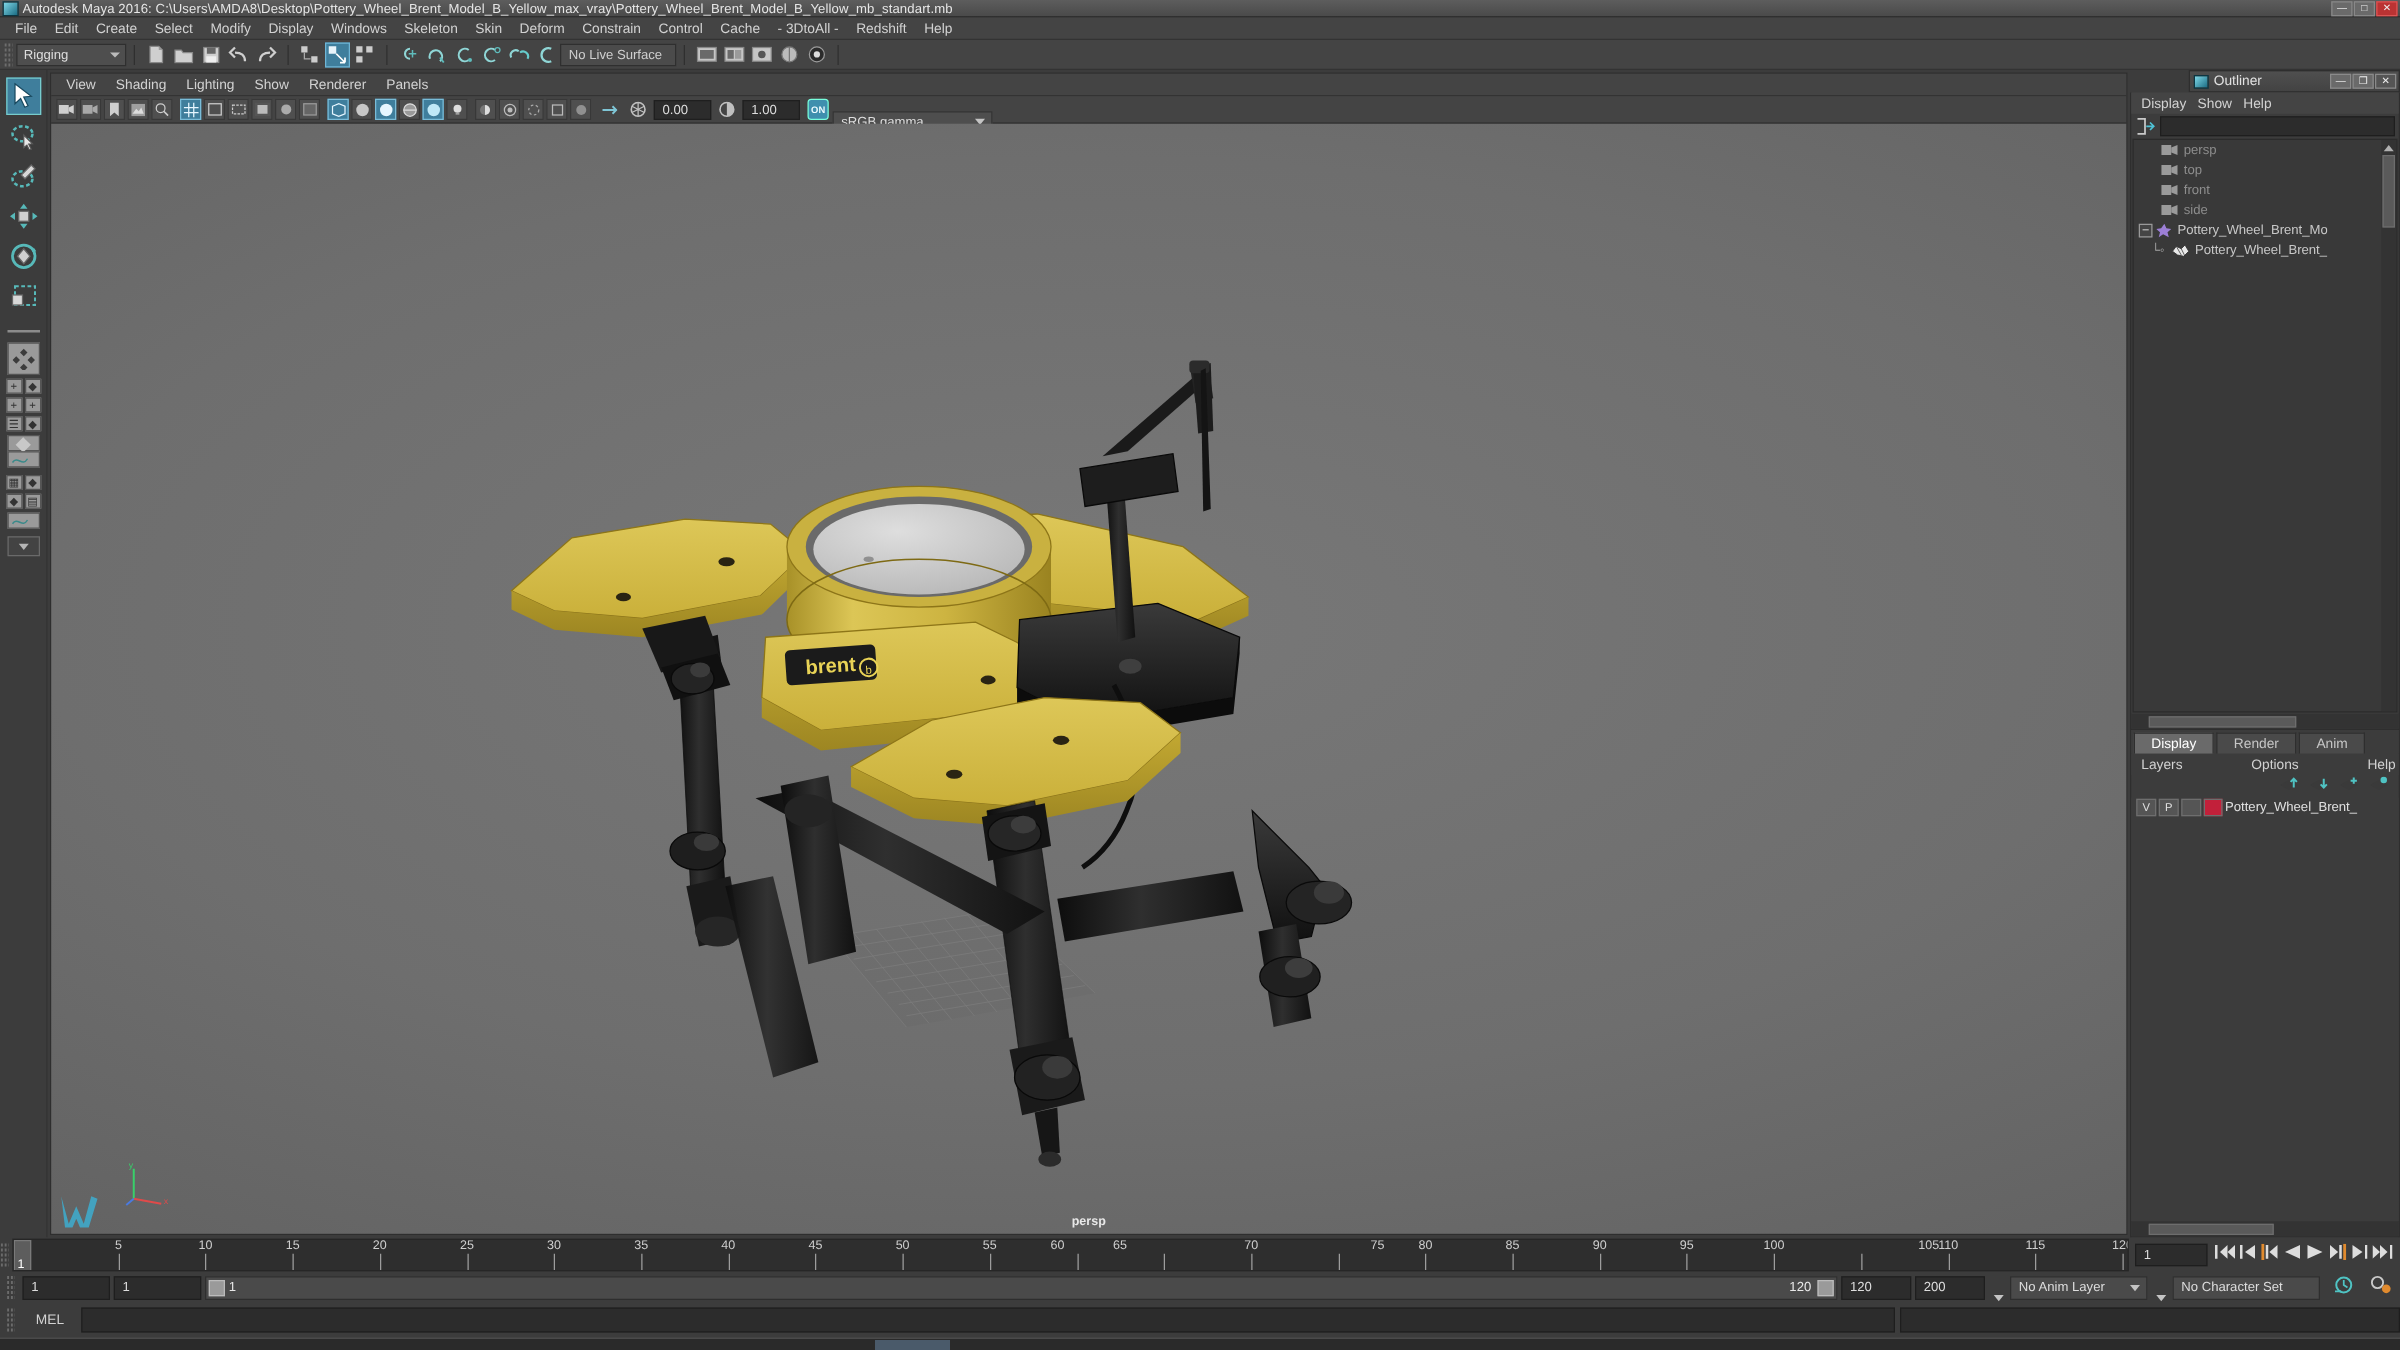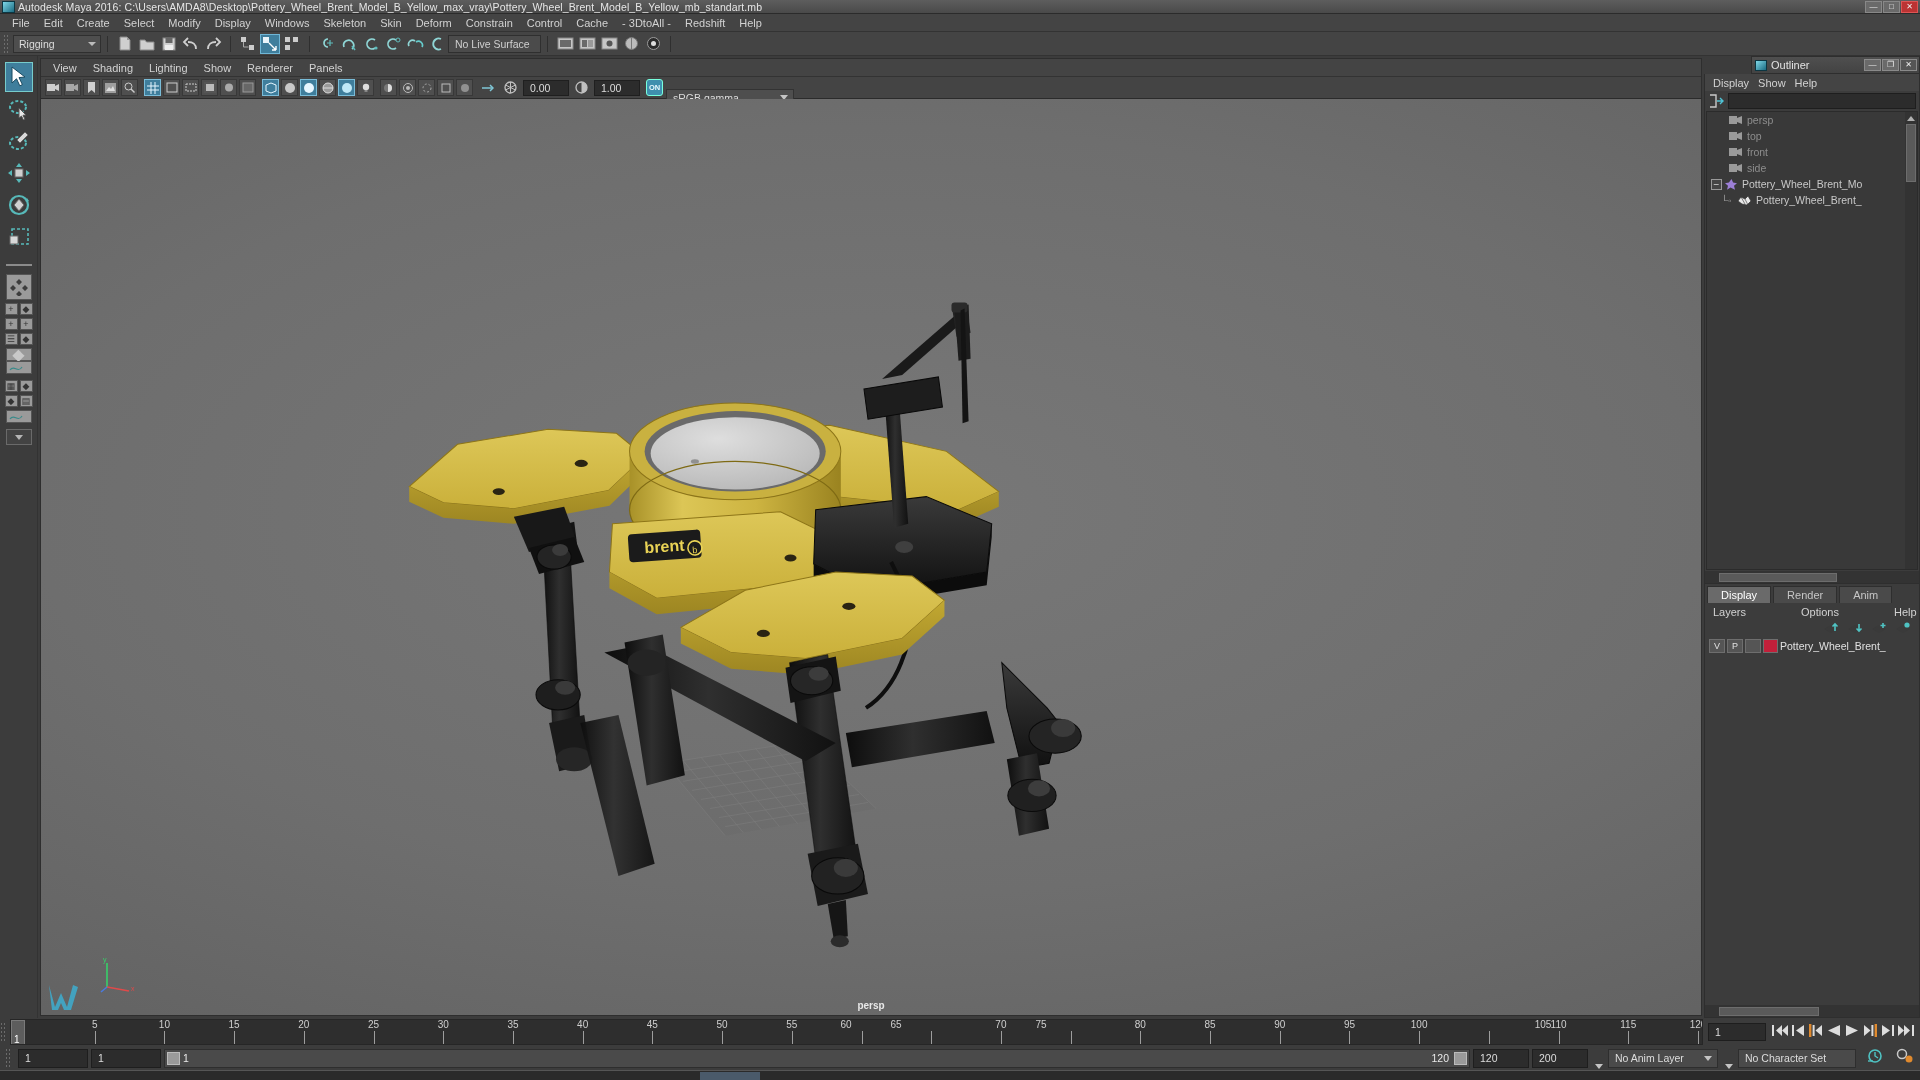--- a/index.html
+++ b/index.html
@@ -960,21 +960,21 @@
         <div class="ts-num" style="left: 711.083px;">50</div>
         <div class="ts-tick" style="left: 780.792px;"></div>
         <div class="ts-num" style="left: 780.792px;">55</div>
         <div class="ts-tick" style="left: 850.5px;"></div>
         <div class="ts-num" style="left: 835px;">60</div>
         <div class="ts-tick" style="left: 920.208px;"></div>
         <div class="ts-num" style="left: 885px;">65</div>
         <div class="ts-tick" style="left: 989.917px;"></div>
         <div class="ts-num" style="left: 989.917px;">70</div>
         <div class="ts-tick" style="left: 1059.62px;"></div>
-        <div class="ts-num" style="left: 1030px;">75</div>
+        <div class="ts-num" style="left: 1091px;">75</div>
         <div class="ts-tick" style="left: 1129.33px;"></div>
         <div class="ts-num" style="left: 1129.33px;">80</div>
         <div class="ts-tick" style="left: 1199.04px;"></div>
         <div class="ts-num" style="left: 1199.04px;">85</div>
         <div class="ts-tick" style="left: 1268.75px;"></div>
         <div class="ts-num" style="left: 1268.75px;">90</div>
         <div class="ts-tick" style="left: 1338.46px;"></div>
         <div class="ts-num" style="left: 1338.46px;">95</div>
         <div class="ts-tick" style="left: 1408.17px;"></div>
         <div class="ts-num" style="left: 1408.17px;">100</div>
@@ -1075,18 +1075,24 @@
         </svg>
     </span>
     <span style="margin-left:8px;margin-right:6px">
       <svg width="18" height="16" viewBox="0 0 18 16">
           <circle cx="6" cy="6" r="4.5" fill="none" stroke="#c9c9c9" stroke-width="1.5"></circle>
           <circle cx="13" cy="11" r="3.5" fill="#e08a2e"></circle>
         </svg>
     </span>
   </div>
 
+  <div class="melrow">
+    <div class="grip"></div>
+    <div class="mellabel">MEL</div>
+    <div class="melinput"></div>
+    <div class="melbox2"></div>
+  </div>
 
 
   <div class="taskbar">
     <div class="tbitem"></div>
   </div>
 </div>
 
 </body></html>

